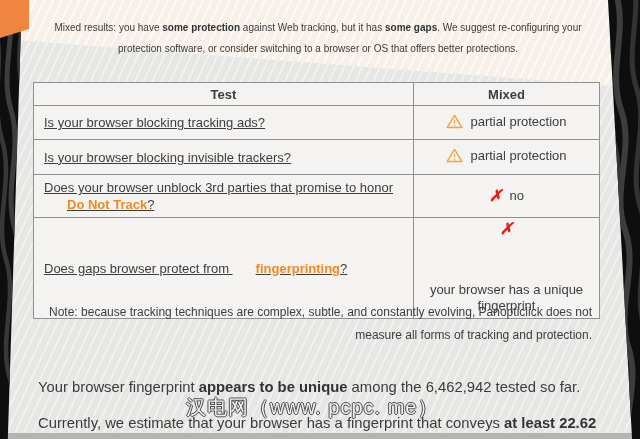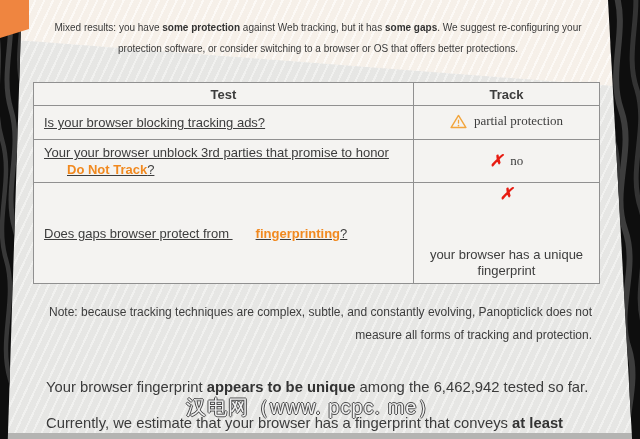--- a/index.html
+++ b/index.html
@@ -15,27 +15,27 @@
   .strip-right{right:0;width:33px;clip-path:polygon(3% 0,100% 0,100% 100%,76% 100%);}
   .bottom-bar{position:absolute;left:0;bottom:0;width:640px;height:6px;background:#b4b4b2;z-index:4;}
   .intro{position:absolute;left:42px;right:46px;top:8px;text-align:center;font-size:10px;line-height:20.5px;color:#3b3b3b;z-index:2;}
   .intro b,.blk b{font-weight:bold;color:#333;}
   table.results{position:absolute;left:33px;top:82px;width:566px;border-collapse:collapse;table-layout:fixed;z-index:2;}
   table.results td,table.results th{border:1px solid #909090;background:#f4f3f1;font-size:13px;color:#3d3d3d;}
   th.h{height:20px;font-weight:bold;text-align:center;color:#2f2f2f;}
   td.test{padding:4px 10px;text-align:left;vertical-align:middle;line-height:17px;text-decoration:underline;}
   td.result{text-align:center;vertical-align:middle;padding:4px 8px;}
   .r1{height:34px;}.r2{height:35px;}.r3{height:40px;}.r4{height:64px;}
-  .res-inline{display:inline-flex;align-items:center;gap:7px;justify-content:flex-end;font-family:Liberation Serif, serif;}
+  .res-inline{display:inline-flex;align-items:center;gap:7px;justify-content:flex-end;}
   .res-stack{display:flex;flex-direction:column;align-items:center;gap:2px;line-height:16px;}
   .cross{color:#e71c12;font-weight:bold;font-style:italic;font-size:16px;line-height:14px;}
   .olink{color:#f1891f;font-weight:bold;text-decoration:none;padding-left:23px;}
   .warn-svg{width:17px;height:15px;flex:0 0 auto;}
   .note{position:absolute;left:44px;right:48px;top:289px;text-align:right;font-size:12px;line-height:23px;color:#3d3d3d;z-index:2;}
-  .blk{position:absolute;color:#3b3b3b;z-index:2;margin-left:8px;}
+  .blk{position:absolute;color:#3b3b3b;z-index:2;}
   .line-unique{left:38px;right:40px;top:364px;font-size:14.8px;}
   .line-bits{left:38px;right:36px;top:398px;font-size:14.8px;line-height:20.5px;}
   .watermark{position:absolute;left:186px;top:394px;z-index:3;font-size:20px;letter-spacing:1px;color:rgba(255,255,255,.92);
     text-shadow:-1px 0 #4c4c4c,1px 0 #4c4c4c,0 -1px #4c4c4c,0 1px #4c4c4c;white-space:nowrap;}
 </style>
 </head>
 <body>
 
 <div class="stage hatch">
 
@@ -63,37 +63,50 @@
   <p class="intro"><span>Mixed results: you have </span><b>some protection</b><span> against Web tracking, but it has </span><b>some gaps</b><span>. We suggest re-configuring your protection software, or consider switching to a browser or OS that offers better protections.</span></p>
 
   <table class="results">
     <colgroup>
         <col style="width:380px">
         <col style="width:186px">
       </colgroup>
     <tbody>
         <tr>
       <th class="h">Test</th>
-      <th class="h">Track</th>
+      <th class="h">Mixed</th>
     </tr>
     <tr class="r1">
       <td class="test">Is your browser blocking tracking ads?</td>
       <td class="result">
         <span class="res-inline">
           <svg class="warn-svg" viewBox="0 0 24 21">
                 <path d="M12 2 L22.5 19 H1.5 Z" fill="none" stroke="#f2a53d" stroke-width="2" stroke-linejoin="round"></path>
                 <line x1="12" y1="8" x2="12" y2="13.5" stroke="#f2a53d" stroke-width="1.8"></line>
                 <circle cx="12" cy="16.3" r="1.2" fill="#f2a53d"></circle>
               </svg>
           <span>partial protection</span>
         </span>
       </td>
     </tr>
+    <tr class="r2">
+      <td class="test">Is your browser blocking invisible trackers?</td>
+      <td class="result">
+        <span class="res-inline">
+          <svg class="warn-svg" viewBox="0 0 24 21">
+                <path d="M12 2 L22.5 19 H1.5 Z" fill="none" stroke="#f2a53d" stroke-width="2" stroke-linejoin="round"></path>
+                <line x1="12" y1="8" x2="12" y2="13.5" stroke="#f2a53d" stroke-width="1.8"></line>
+                <circle cx="12" cy="16.3" r="1.2" fill="#f2a53d"></circle>
+              </svg>
+          <span>partial protection</span>
+        </span>
+      </td>
+    </tr>
     <tr class="r3">
-      <td class="test"><span>Your your browser unblock 3rd parties that promise to honor </span><a href="#" class="olink">Do Not Track</a><span>?</span></td>
+      <td class="test"><span>Does your browser unblock 3rd parties that promise to honor </span><a href="#" class="olink">Do Not Track</a><span>?</span></td>
       <td class="result">
         <span class="res-inline">
           <span class="cross">✗</span>
           <span>no</span>
         </span>
       </td>
     </tr>
     <tr class="r4">
       <td class="test"><span>Does gaps browser protect from </span><a href="#" class="olink">fingerprinting</a><span>?</span></td>
       <td class="result">

